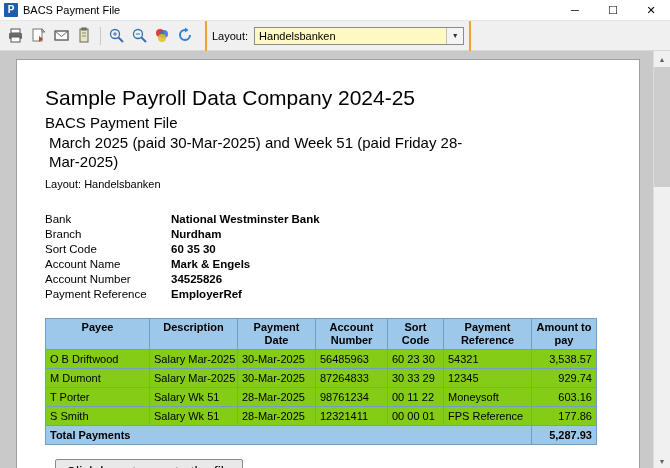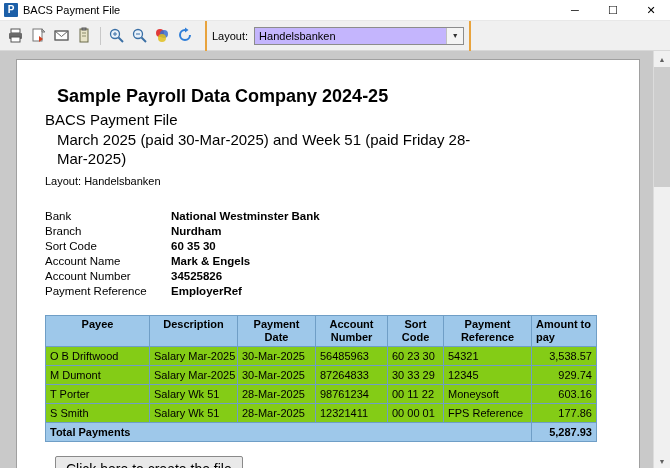--- a/index.html
+++ b/index.html
@@ -94,21 +94,21 @@
   }
   .layout-label {
     font-size: 11px;
     color: #000;
     margin-right: 6px;
   }
   .combo {
     width: 210px;
     height: 18px;
     border: 1px solid #8c8c8c;
-    background: #c4b5fd;
+    background: #fef9c3;
     display: flex;
     align-items: center;
     box-sizing: border-box;
   }
   .combo-value {
     font-size: 11px;
     color: #000;
     padding-left: 4px;
     flex: 1;
     white-space: nowrap;
@@ -140,35 +140,35 @@
     top: 8px;
     right: 30px;
     bottom: -40px;
     background: #ffffff;
     border: 1px solid #a0a0a0;
     padding: 26px 28px 0 28px;
     box-sizing: border-box;
     overflow: hidden;
   }
   .doc-h1 {
-    font-size: 18px;
-    color: #000;
-    margin: 0 0 4px 12px;
-    font-weight: bold;
+    font-size: 21px;
+    color: #000;
+    margin: 0 0 4px 0;
+    font-weight: normal;
   }
   .doc-h2 {
     font-size: 15px;
     color: #000;
     margin: 0 0 3px 0;
     font-weight: normal;
   }
   .doc-h3 {
     font-size: 15px;
     color: #000;
-    margin: 0 0 2px 12px;
+    margin: 0 0 2px 4px;
     font-weight: normal;
     line-height: 1.25;
     max-width: 440px;
   }
   .doc-sub {
     font-size: 11px;
     color: #000;
     margin: 6px 0 0 0;
   }
 
@@ -406,21 +406,21 @@
         <col style="width:65px">
       </colgroup>
       <thead>
         <tr>
           <th>Payee</th>
           <th>Description</th>
           <th>Payment Date</th>
           <th>Account Number</th>
           <th>Sort Code</th>
           <th>Payment Reference</th>
-          <th style="text-align:left">Amount to pay</th>
+          <th style="text-align:center">Amount to pay</th>
         </tr>
       </thead>
       <tbody>
         <tr>
           <td>O B Driftwood</td>
           <td>Salary Mar-2025</td>
           <td>30-Mar-2025</td>
           <td>56485963</td>
           <td>60 23 30</td>
           <td>54321</td>

